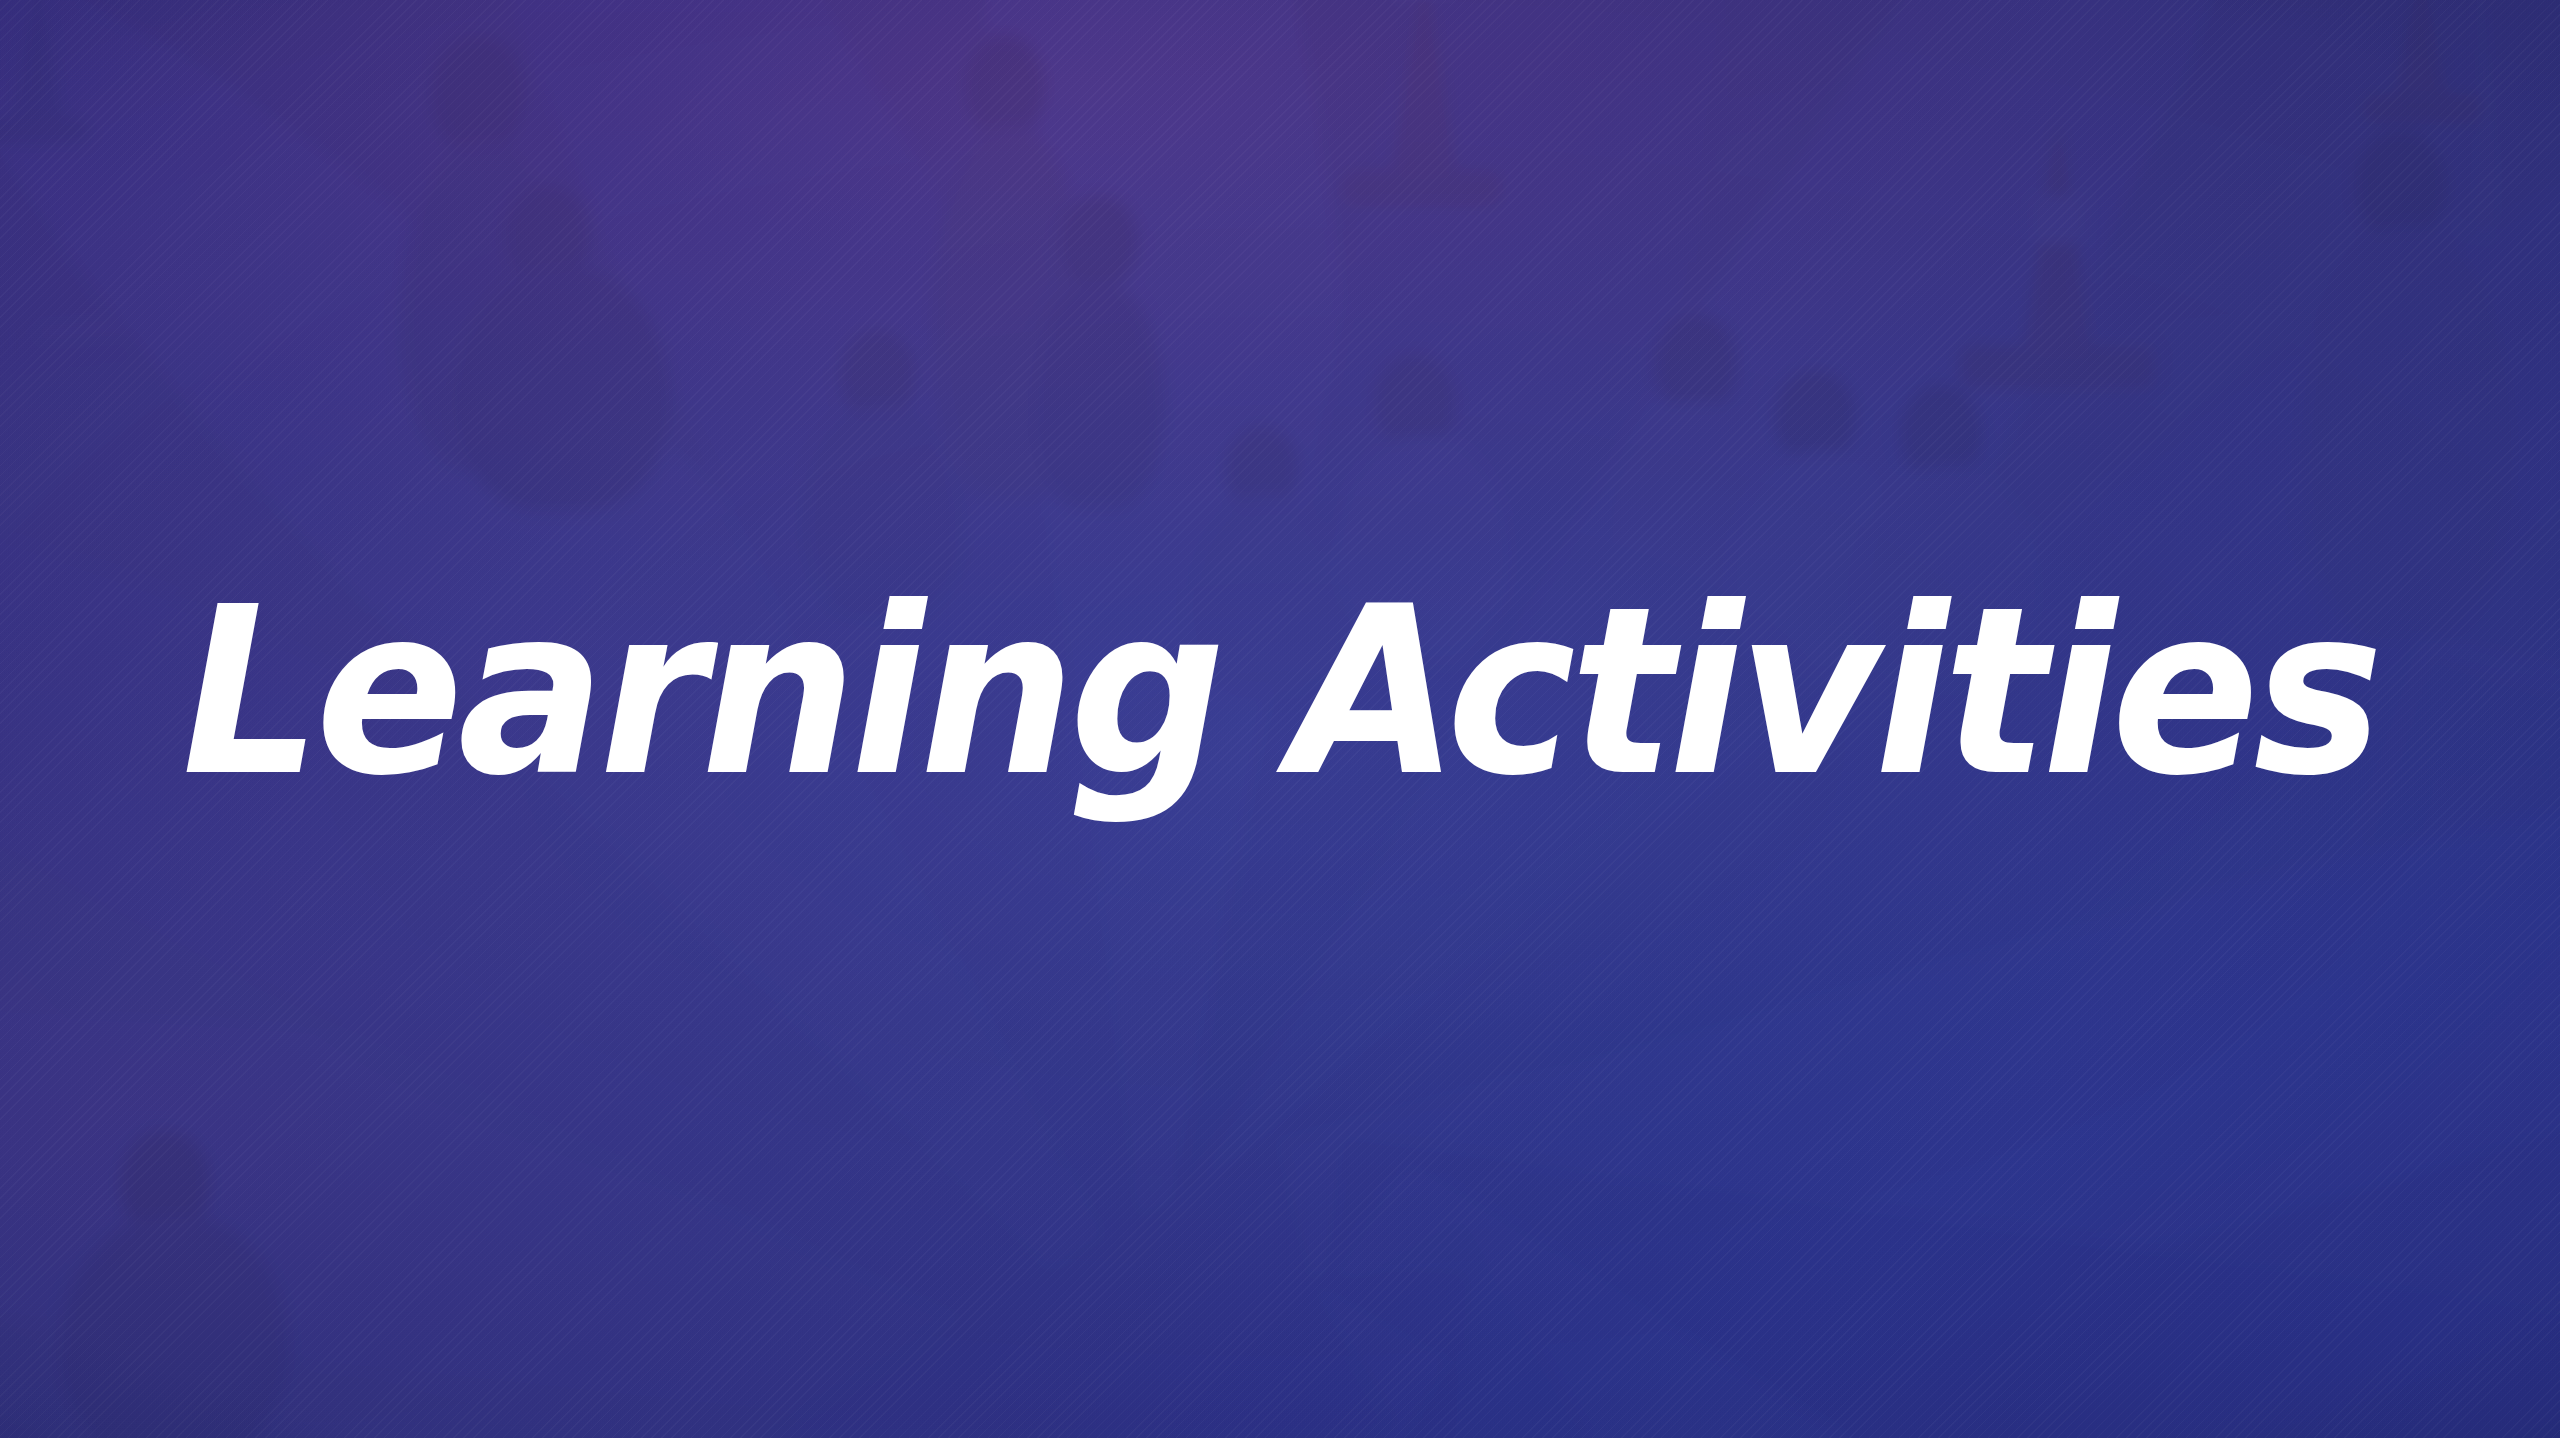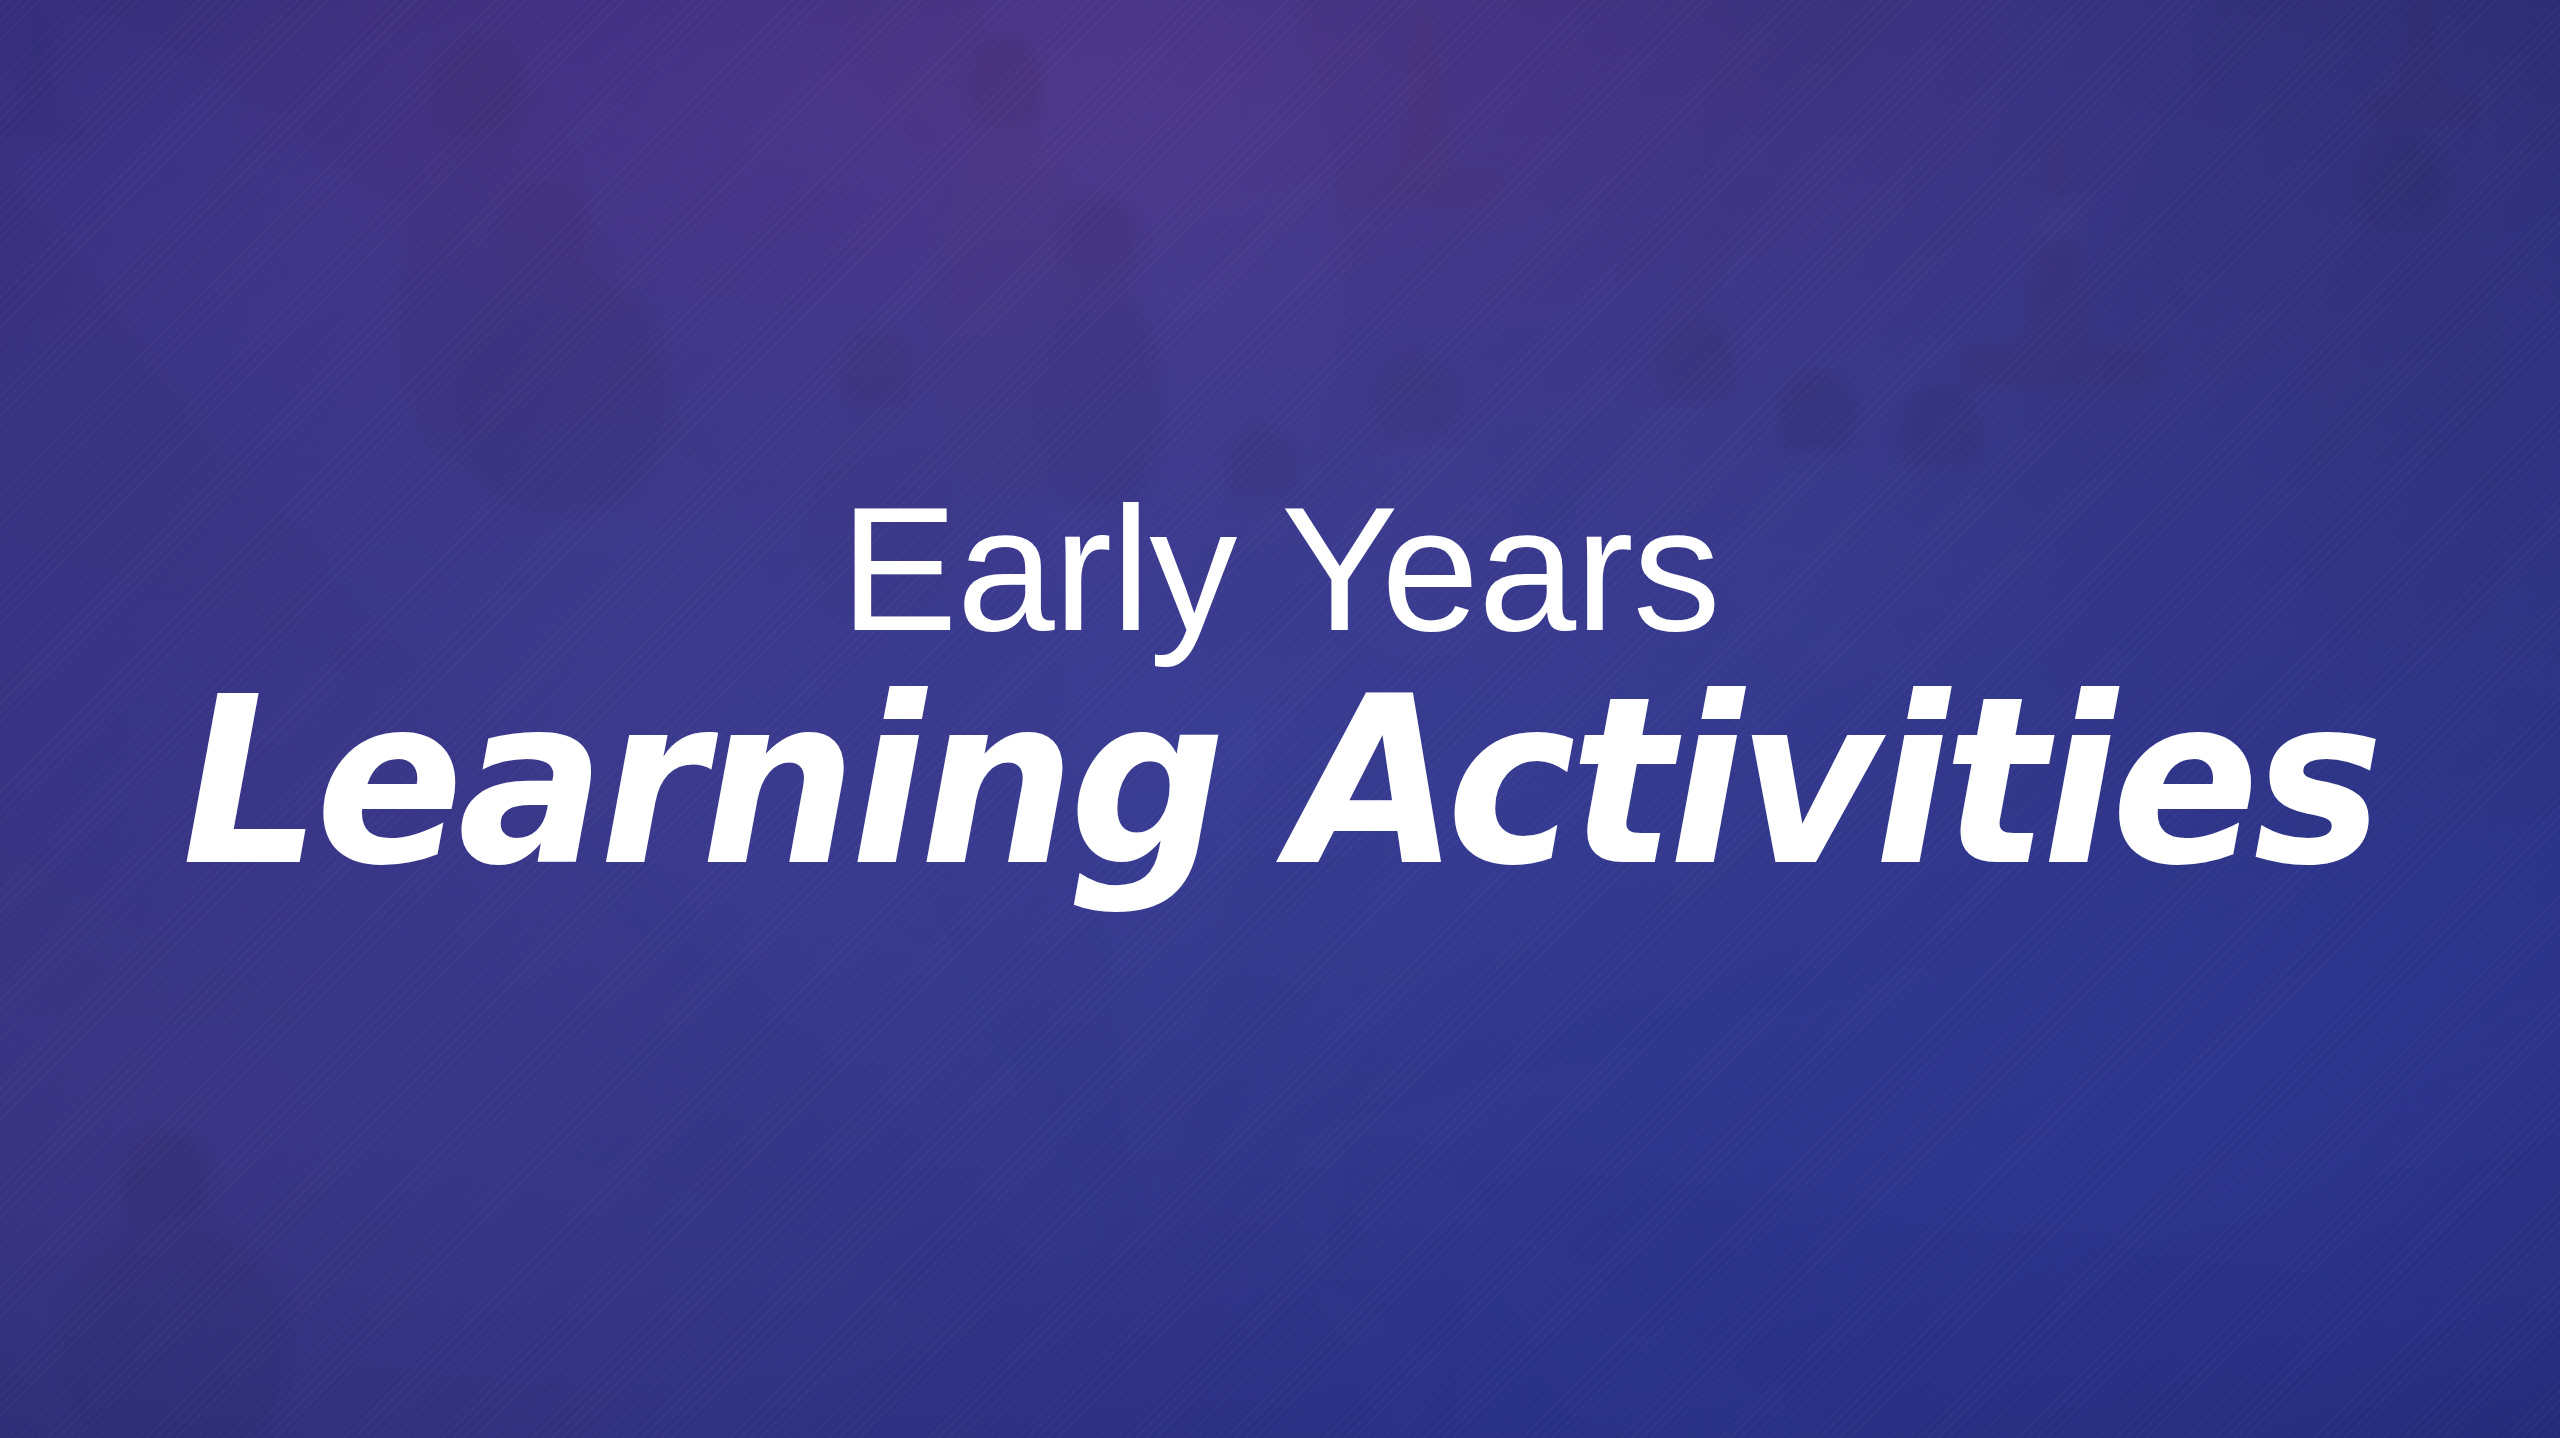--- a/index.html
+++ b/index.html
@@ -278,17 +278,16 @@
     <div class="photo-blur"></div>
   </div>
 
   <div class="tint-solid"></div>
   <div class="tint-grad"></div>
   <div class="tint-lift"></div>
   <div class="tint-hatch"></div>
   <div class="tint-vignette"></div>
 
   <div class="title-block">
-    <div class="title-line">Early Years</div>
     <div class="script-line">Learning Activities</div>
   </div>
 
 </div>
 
 </body></html>

